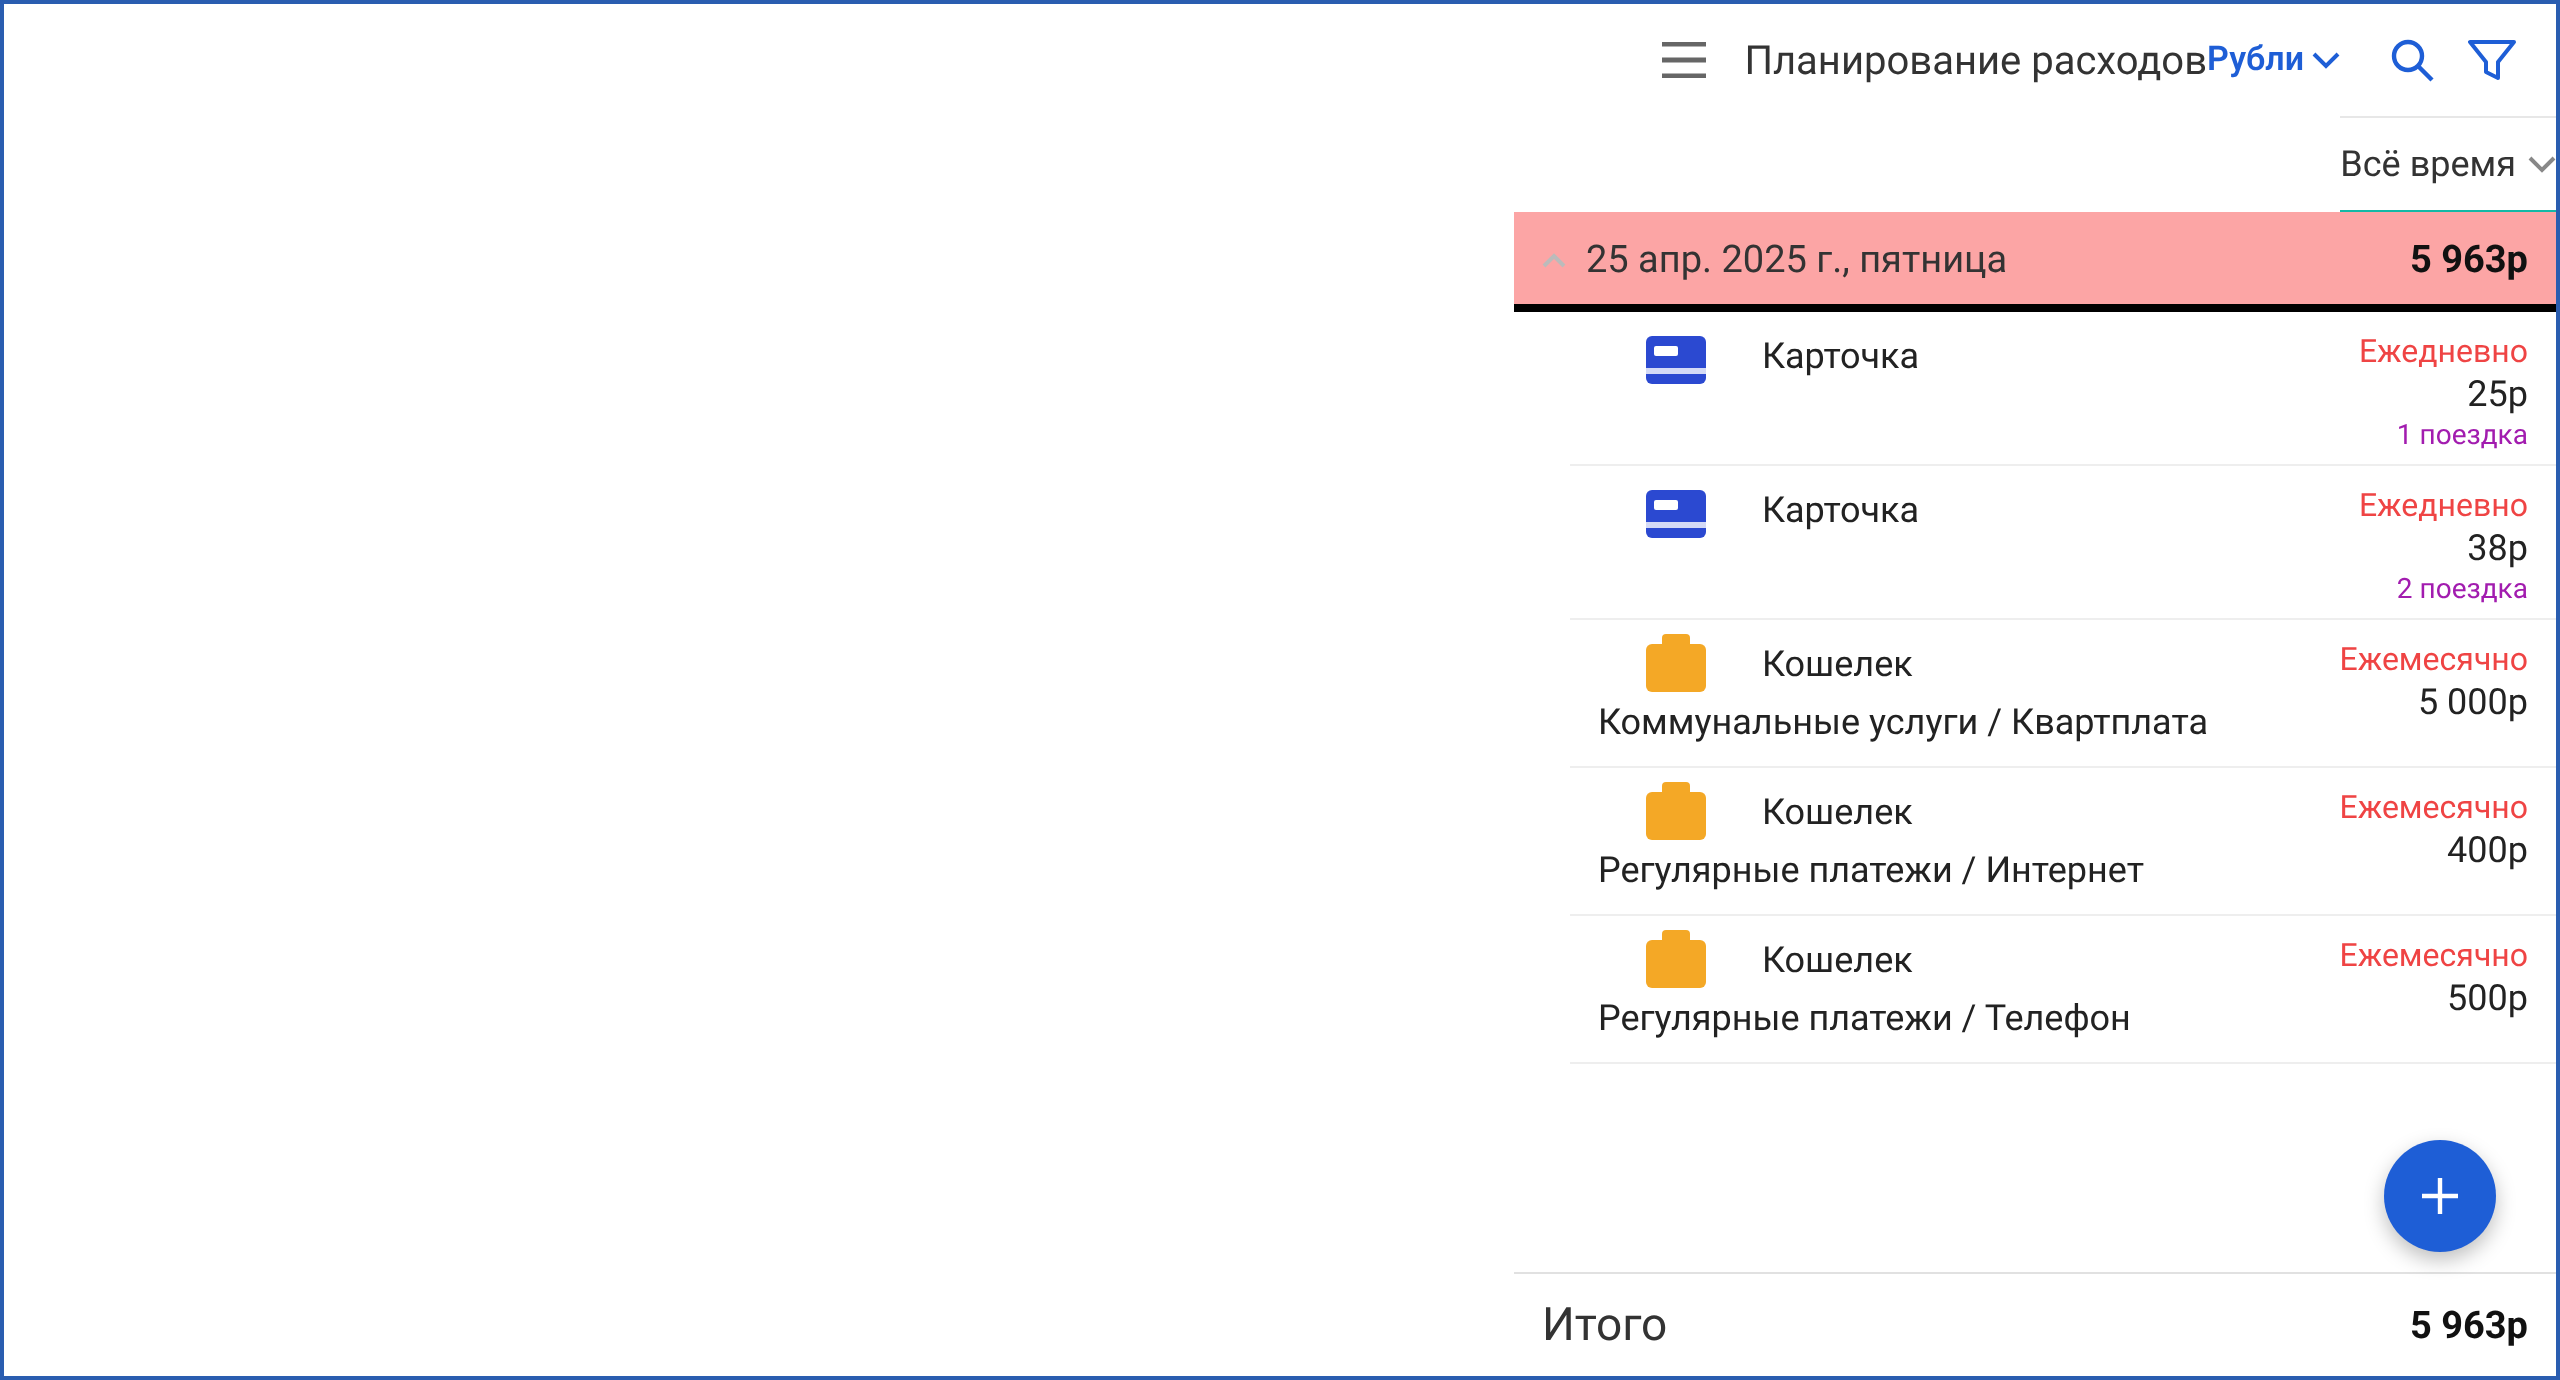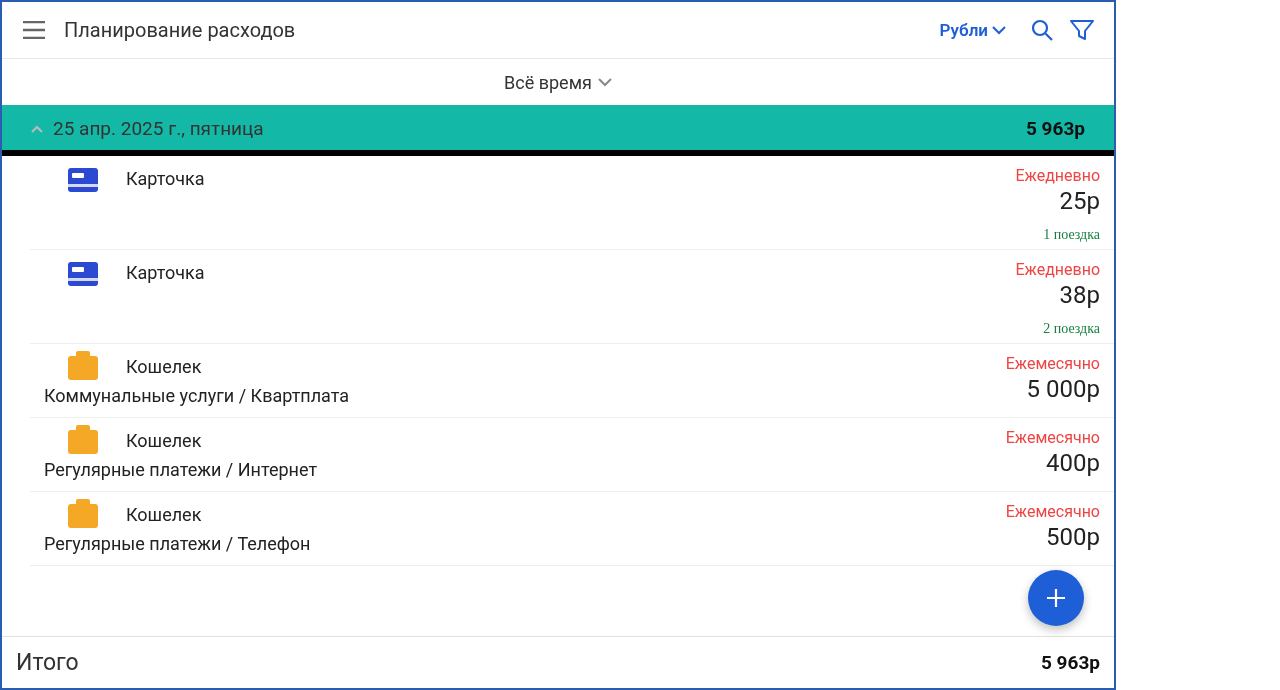--- a/index.html
+++ b/index.html
@@ -1,47 +1,47 @@
 <!DOCTYPE html>
 <html><head>
 <meta charset="utf-8">
 <style>
   * { box-sizing: border-box; margin: 0; padding: 0; }
   html, body { width: 1280px; height: 690px; font-family: -apple-system, BlinkMacSystemFont, "Segoe UI", Roboto, Arial, sans-serif; color: #212121; background: #fff; }
-  .app { width: 1116px; height: 690px; border: 2px solid #2a5db0; display: flex; flex-direction: column; overflow: hidden; }
+  .app { width: 1280px; height: 690px; border: 2px solid #2a5db0; display: flex; flex-direction: column; overflow: hidden; align-items: flex-end; }
 
   
   .header { display: flex; align-items: center; height: 56px; padding: 0 12px; }
   .menu-btn { width: 40px; height: 40px; display: flex; align-items: center; justify-content: center; cursor: pointer; border-radius: 50%; }
   .title { font-size: 20px; margin-left: 10px; color: #333; }
   .header-spacer { flex: 1; }
   .currency-select { display: flex; align-items: center; gap: 4px; color: #1e5ed6; font-size: 17px; font-weight: 600; cursor: pointer; margin-right: 16px; }
   .icon-btn { width: 40px; height: 40px; display: flex; align-items: center; justify-content: center; cursor: pointer; border-radius: 50%; }
 
   
   .period-bar { height: 48px; display: flex; align-items: center; justify-content: center; border-top: 1px solid #e7e7e7; border-bottom: 1px solid #14b8a6; cursor: pointer; gap: 6px; font-size: 18px; color: #333; }
 
   
-  .day-header { background: #14b8a6; height: 50px; display: flex; align-items: center; padding: 0 29px; border-bottom: 6px solid #000000; cursor: pointer; }
+  .day-header { background: #fca5a5; height: 50px; display: flex; align-items: center; padding: 0 14px; border-bottom: 4px solid #000000; cursor: pointer; }
   .day-header .chev { margin-right: 10px; color: #9a9a9a; }
   .day-header .date { font-size: 19px; color: #333; }
   .day-header .spacer { flex: 1; }
   .day-header .total { font-size: 19px; font-weight: 700; color: #111; }
 
   
   .rows { display: flex; flex-direction: column; padding-left: 28px; }
   .row { display: flex; align-items: flex-start; padding: 10px 14px 6px 14px; border-bottom: 1px solid #eee; cursor: pointer; min-height: 74px; }
   .row .icon-col { width: 82px; display: flex; align-items: flex-start; padding-top: 2px; padding-left: 24px;}
   .row .main-col { flex: 1; display: flex; flex-direction: column; }
   .row .right-col { display: flex; flex-direction: column; align-items: flex-end; min-width: 160px; }
   .account-name { font-size: 18px; color: #222; margin-top: 2px;}
   .category { font-size: 18px; color: #222; margin-top: 8px; margin-left: -82px; }
   .period-label { font-size: 16px; color: #ef4444; }
-  .amount { font-size: 24px; color: #222; margin-top: 2px; }
-  .note { font-size: 14px; color: #15803d; margin-top: 12px; font-family: Liberation Serif, serif; }
+  .amount { font-size: 18px; color: #222; margin-top: 2px; }
+  .note { font-size: 14px; color: #a21caf; margin-top: 2px; }
 
   
   .card-icon, .wallet-icon { width: 30px; height: 24px; border-radius: 3px; }
   .card-icon { background: #2b49d1; position: relative; }
   .card-icon::before { content: ""; position: absolute; left: 4px; top: 5px; width: 12px; height: 5px; background: #fff; border-radius: 1px; }
   .card-icon::after { content: ""; position: absolute; left: 0; top: 16px; width: 30px; height: 3px; background: #fff; opacity: .8; }
   .wallet-icon { background: #f4a826; position: relative; }
   .wallet-icon::before { content: ""; position: absolute; left: 8px; top: -5px; width: 14px; height: 8px; background: #f4a826; border-radius: 2px 2px 0 0; }
 
   

